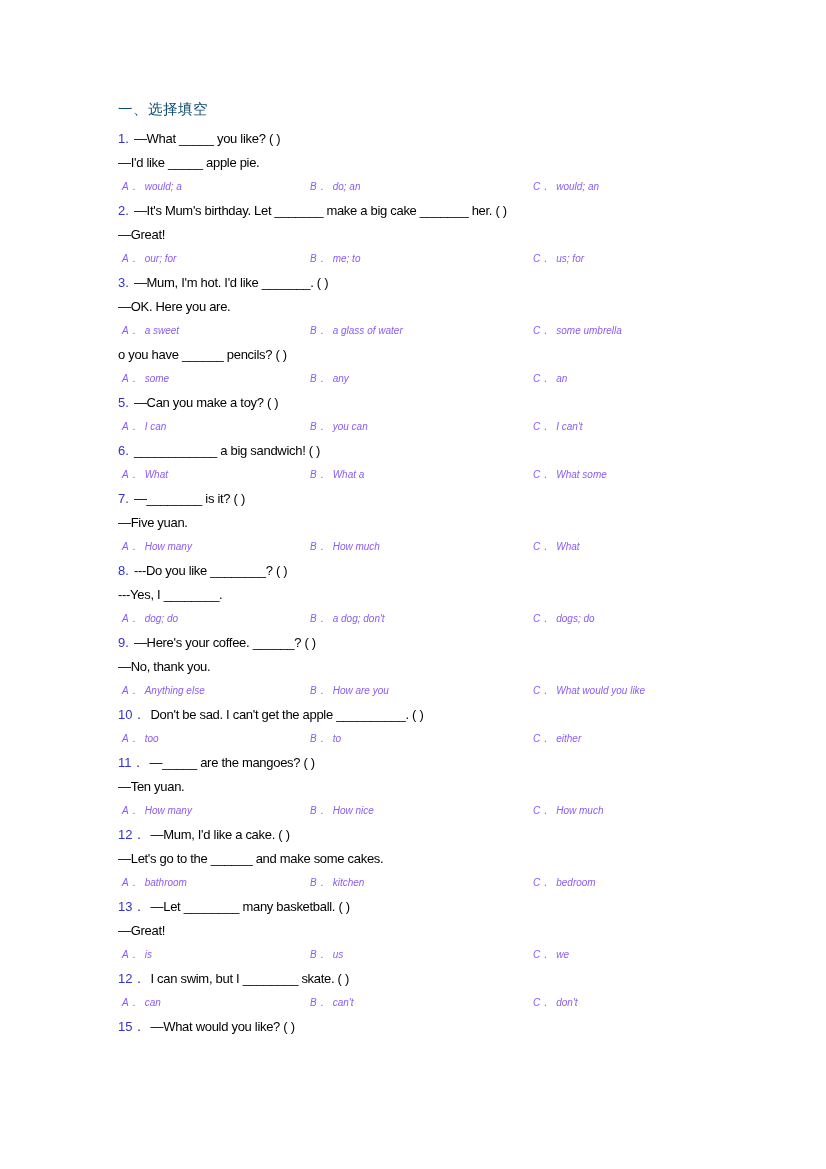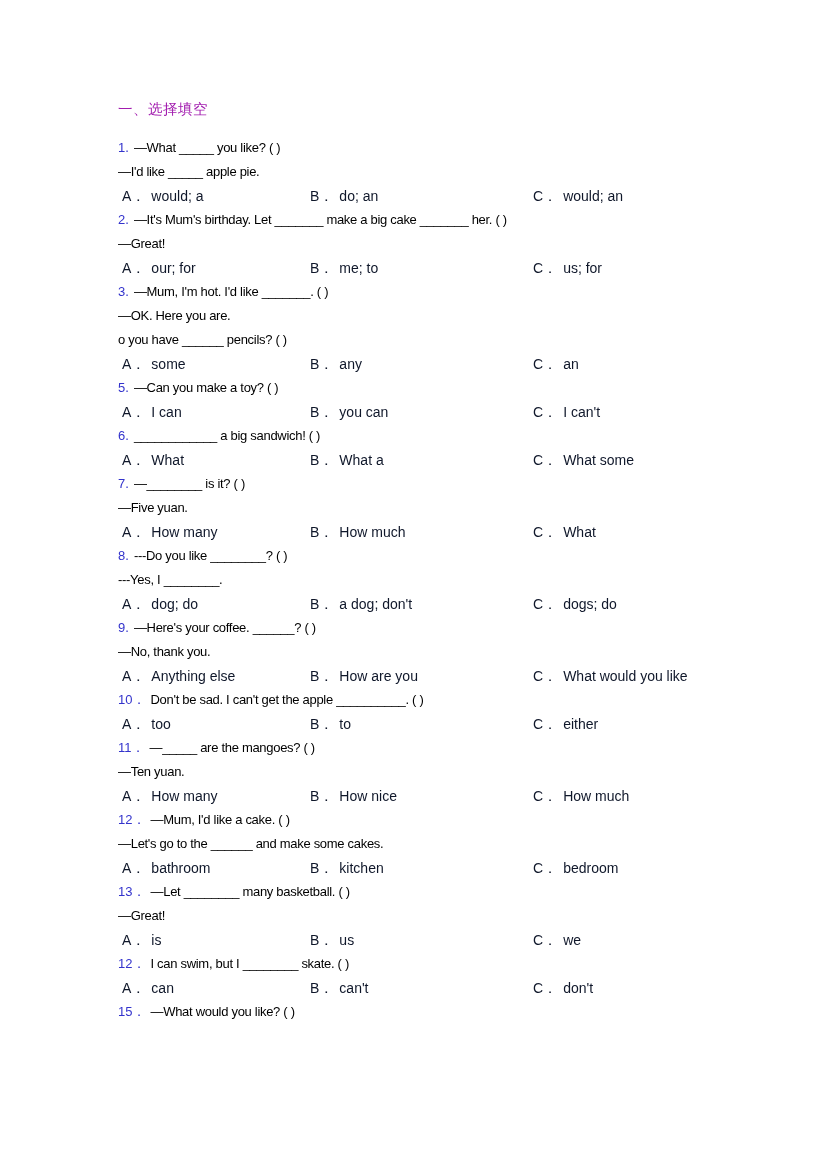--- a/index.html
+++ b/index.html
@@ -18,44 +18,45 @@
     position: relative;
     width: 826px;
     height: 1169px;
     background: #ffffff;
     box-sizing: border-box;
     padding: 98px 0 0 118px;
   }
   .section-heading {
     font-size: 14.5px;
     line-height: 22px;
-    color: #a21caf;
-    margin: 0 0 16px 0;
+    color: #0c4a6e;
+    margin: 0 0 7px 0;
     letter-spacing: 0.5px;
     white-space: nowrap;
   }
   .qline {
     font-size: 13px;
     line-height: 24px;
     height: 24px;
     color: #000000;
     white-space: nowrap;
     letter-spacing: 0.01px;
   }
   .qnum {
     color: #3333cc;
     margin-right: 5px;
   }
   .optline {
-    font-size: 14px;
+    font-size: 10px;
     line-height: 24px;
     height: 24px;
     position: relative;
     white-space: nowrap;
-    color: #0f172a;
+    color: #8b5cf6;
+    font-style: italic;
   }
   .opt {
     position: absolute;
     top: 0;
     white-space: nowrap;
   }
   .opt-a { left: 4px; }
   .opt-b { left: 192px; }
   .opt-c { left: 415px; }
   .opt-tag { margin-right: 6px; }
@@ -81,20 +82,25 @@
         <div class="qline"><span class="blank">—Great!</span></div>
         <div class="optline">
           <span class="opt opt-a"><span class="opt-tag">A．</span><span>our; for</span></span>
           <span class="opt opt-b"><span class="opt-tag">B．</span><span>me; to</span></span>
           <span class="opt opt-c"><span class="opt-tag">C．</span><span>us; for</span></span>
         </div>
       </div>
       <div class="qblock">
         <div class="qline"><span class="qnum">3.</span><span class="blank">—Mum, I'm hot. I'd like _______. (   )</span></div>
         <div class="qline"><span class="blank">—OK. Here you are.</span></div>
+        <div class="optline">
+          <span class="opt opt-a"><span class="opt-tag">A．</span><span>a sweet</span></span>
+          <span class="opt opt-b"><span class="opt-tag">B．</span><span>a glass of water</span></span>
+          <span class="opt opt-c"><span class="opt-tag">C．</span><span>some umbrella</span></span>
+        </div>
       </div>
       <div class="qblock">
         <div class="qline"><span class="blank">o you have ______ pencils? (   )</span></div>
         <div class="optline">
           <span class="opt opt-a"><span class="opt-tag">A．</span><span>some</span></span>
           <span class="opt opt-b"><span class="opt-tag">B．</span><span>any</span></span>
           <span class="opt opt-c"><span class="opt-tag">C．</span><span>an</span></span>
         </div>
       </div>
       <div class="qblock">

